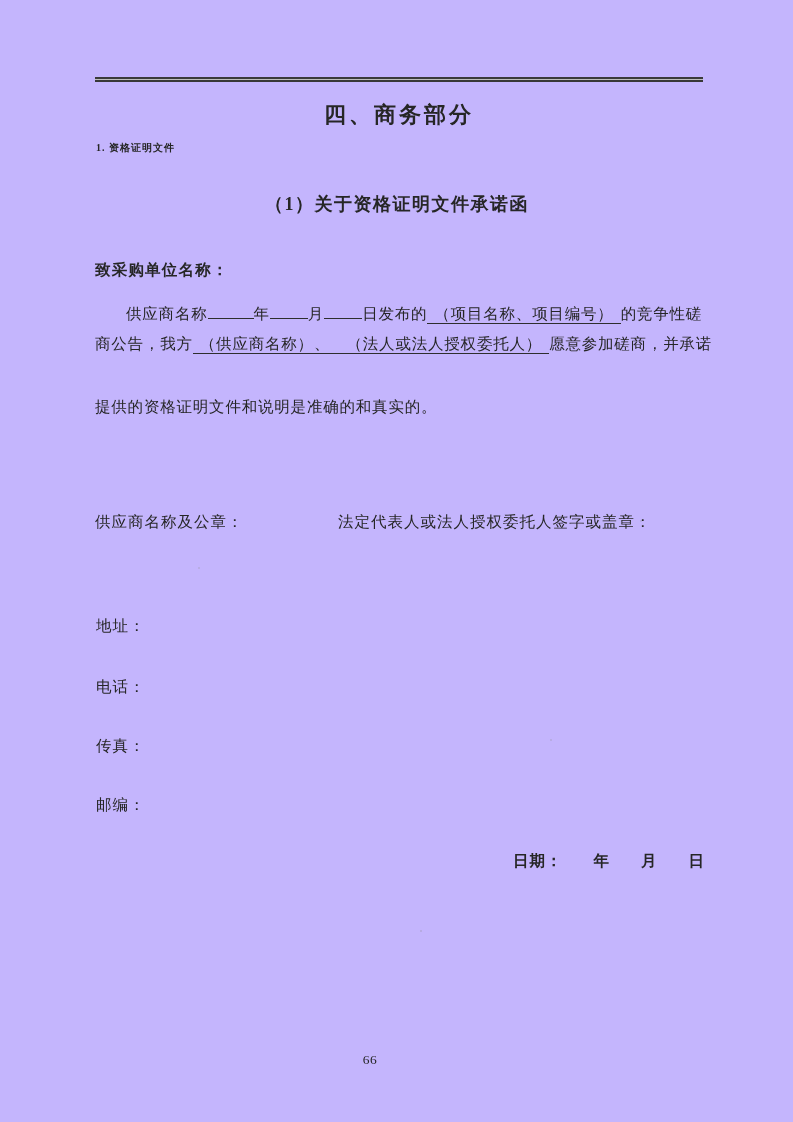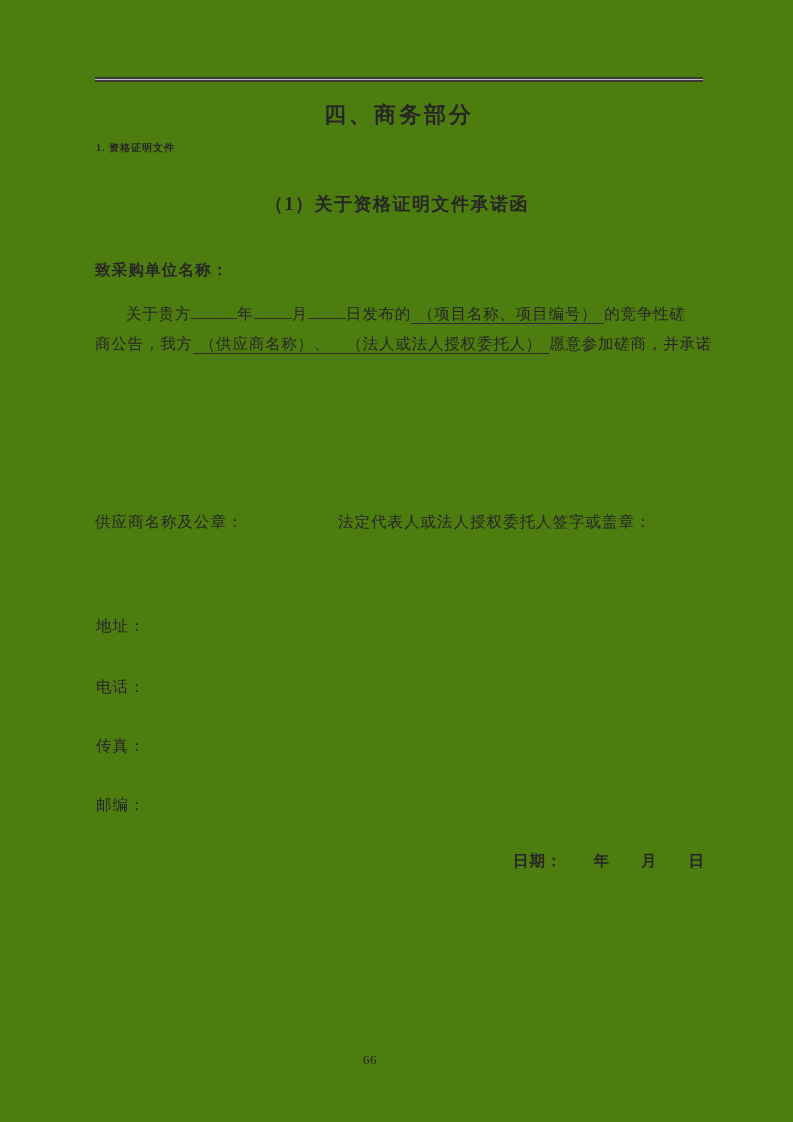--- a/index.html
+++ b/index.html
@@ -5,21 +5,21 @@
   html, body {
     margin: 0;
     padding: 0;
     background: #e8e8e8;
   }
   .page {
     position: relative;
     width: 793px;
     height: 1122px;
     margin: 0 auto;
-    background: #4d7c0f;
+    background: #c4b5fd;
     color: #262626;
     font-family: "Liberation Serif", "DejaVu Serif", serif;
     overflow: hidden;
   }
   
   .header-rule {
     position: absolute;
     left: 95px;
     top: 77px;
     width: 608px;
@@ -164,27 +164,28 @@
 
   <div class="section-title">四、商务部分</div>
 
   <div class="subsection-title">1. 资格证明文件</div>
 
   <div class="letter-title">（1）关于资格证明文件承诺函</div>
 
   <div class="salutation">致采购单位名称：</div>
 
   <div class="para-line para-line-1">
-    <span class="indent"></span><span>关于贵方</span><span class="blank-underline blank-1"></span><span>年</span><span class="blank-underline blank-2"></span><span>月</span><span class="blank-underline blank-3"></span><span>日发布的</span><span class="underlined">（项目名称、项目编号）</span><span>的竞争性磋</span>
+    <span class="indent"></span><span>供应商名称</span><span class="blank-underline blank-1"></span><span>年</span><span class="blank-underline blank-2"></span><span>月</span><span class="blank-underline blank-3"></span><span>日发布的</span><span class="underlined">（项目名称、项目编号）</span><span>的竞争性磋</span>
   </div>
 
   <div class="para-line para-line-2">
     <span>商公告，我方</span><span class="underlined">（供应商名称）、　（法人或法人授权委托人）</span><span>愿意参加磋商，并承诺</span>
   </div>
 
+  <div class="para-line para-line-3">提供的资格证明文件和说明是准确的和真实的。</div>
 
   <div class="sig-label sig-supplier">供应商名称及公章：</div>
 
   <div class="sig-label sig-representative">法定代表人或法人授权委托人签字或盖章：</div>
 
   <div class="contact-label contact-address">地址：</div>
 
   <div class="contact-label contact-phone">电话：</div>
 
   <div class="contact-label contact-fax">传真：</div>

